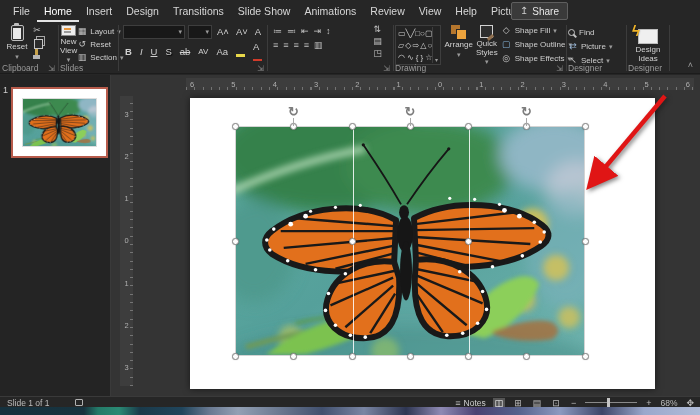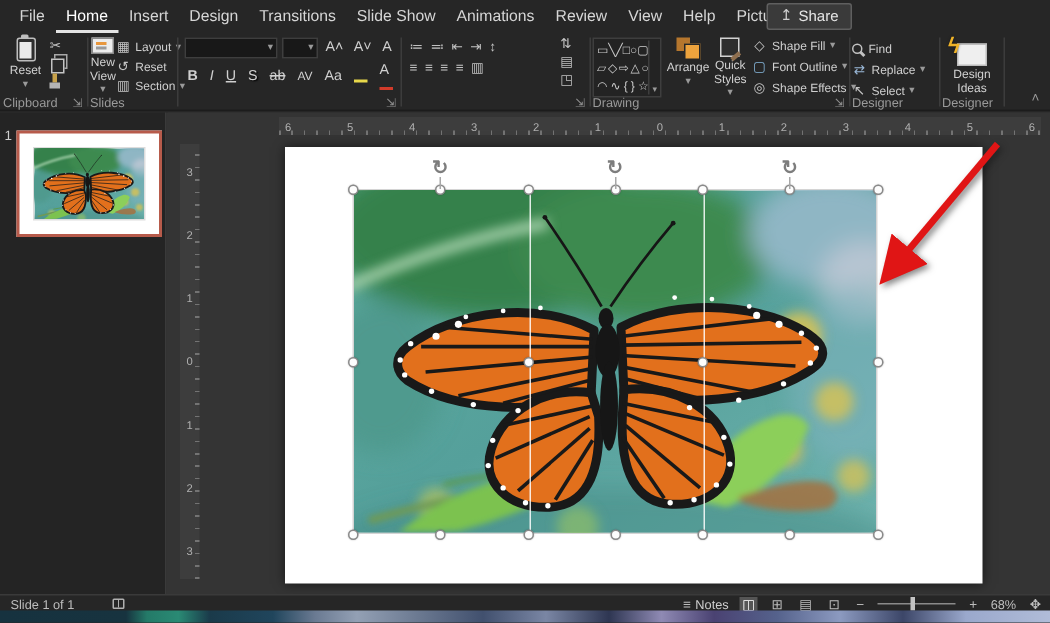--- a/index.html
+++ b/index.html
@@ -450,21 +450,21 @@
           <span class="chev">▾</span>
         </div>
         <div class="minicol" style="padding-top:3px;gap:3px">
           <span class="minibtn">
             <span class="gicon sf-icon">◇</span>
             <span>Shape Fill</span>
               <span class="chev">▾</span>
           </span>
           <span class="minibtn">
             <span class="gicon sf-icon c-blue">▢</span>
-            <span>Font Outline</span>
+            <span>Shape Outline</span>
               <span class="chev">▾</span>
           </span>
           <span class="minibtn">
             <span class="gicon sf-icon">◎</span>
             <span>Shape Effects</span>
               <span class="chev">▾</span>
           </span>
         </div>
       </div>
       <div class="group-label">Drawing</div>
@@ -473,21 +473,21 @@
     <div class="vsep" style="left:566px"></div>
 
     <div class="group" style="left:568px;width:56px">
       <div class="minicol" style="padding-top:5px;gap:3px">
         <span class="minibtn">
           <span class="i-mag"></span>
           <span>Find</span>
         </span>
         <span class="minibtn">
           <span class="gicon" style="color:#9ab8d8">⇄</span>
-          <span>Replace</span>
+          <span>Picture</span>
             <span class="chev">▾</span>
         </span>
         <span class="minibtn">
           <span class="gicon">↖</span>
           <span>Select</span>
             <span class="chev">▾</span>
         </span>
       </div>
       <div class="group-label">Designer</div>
     </div>

